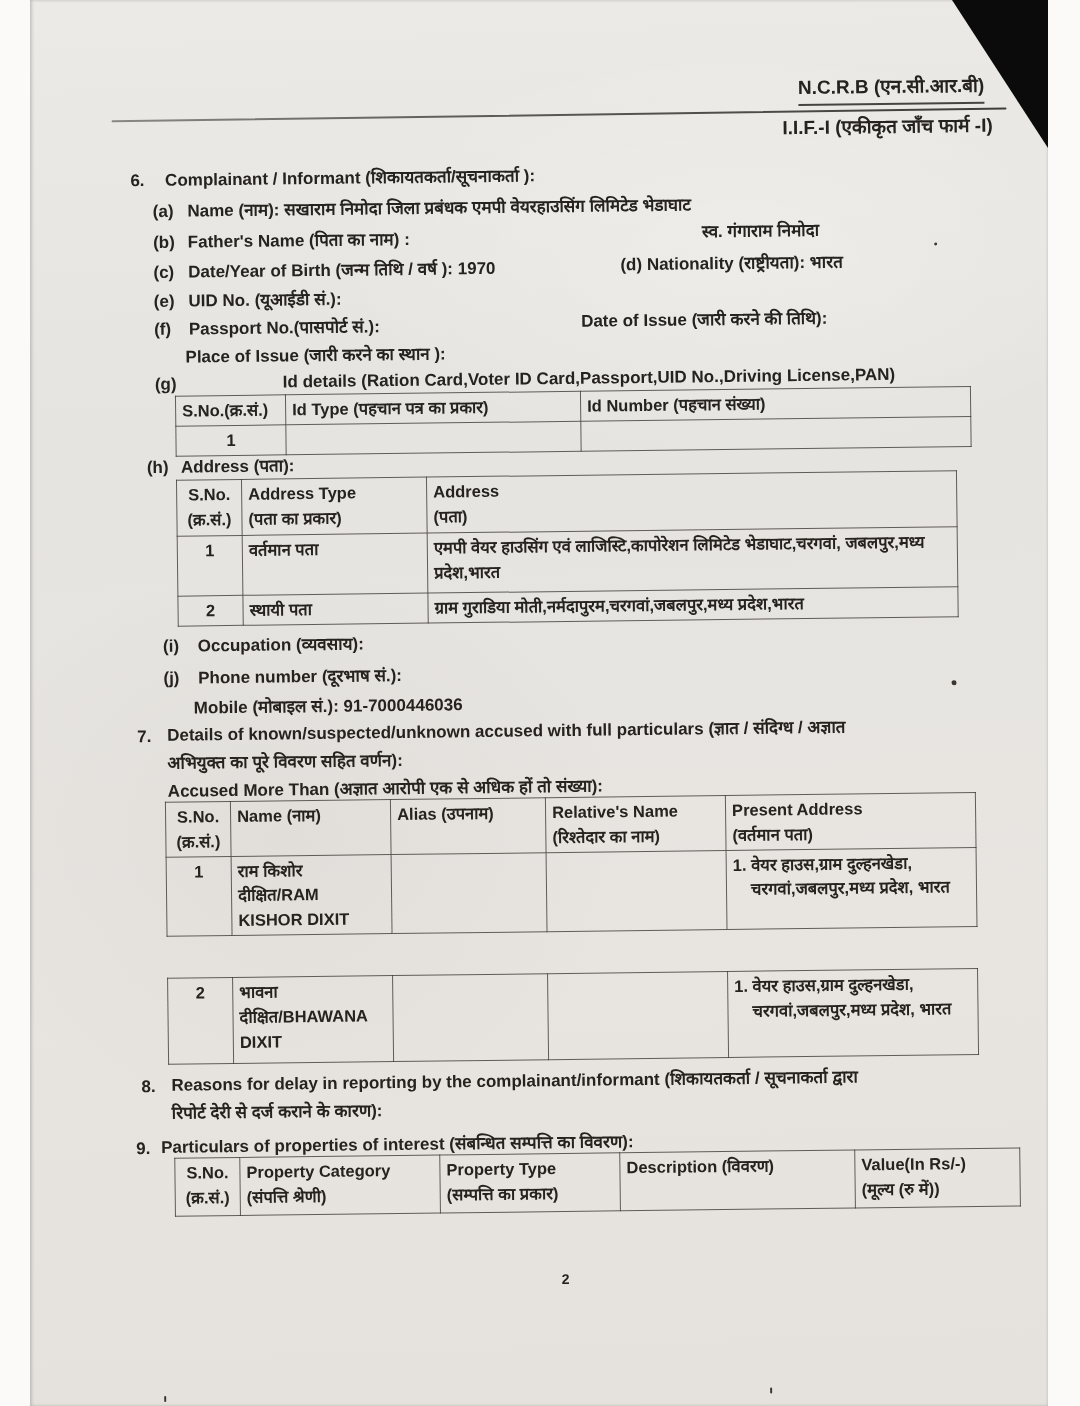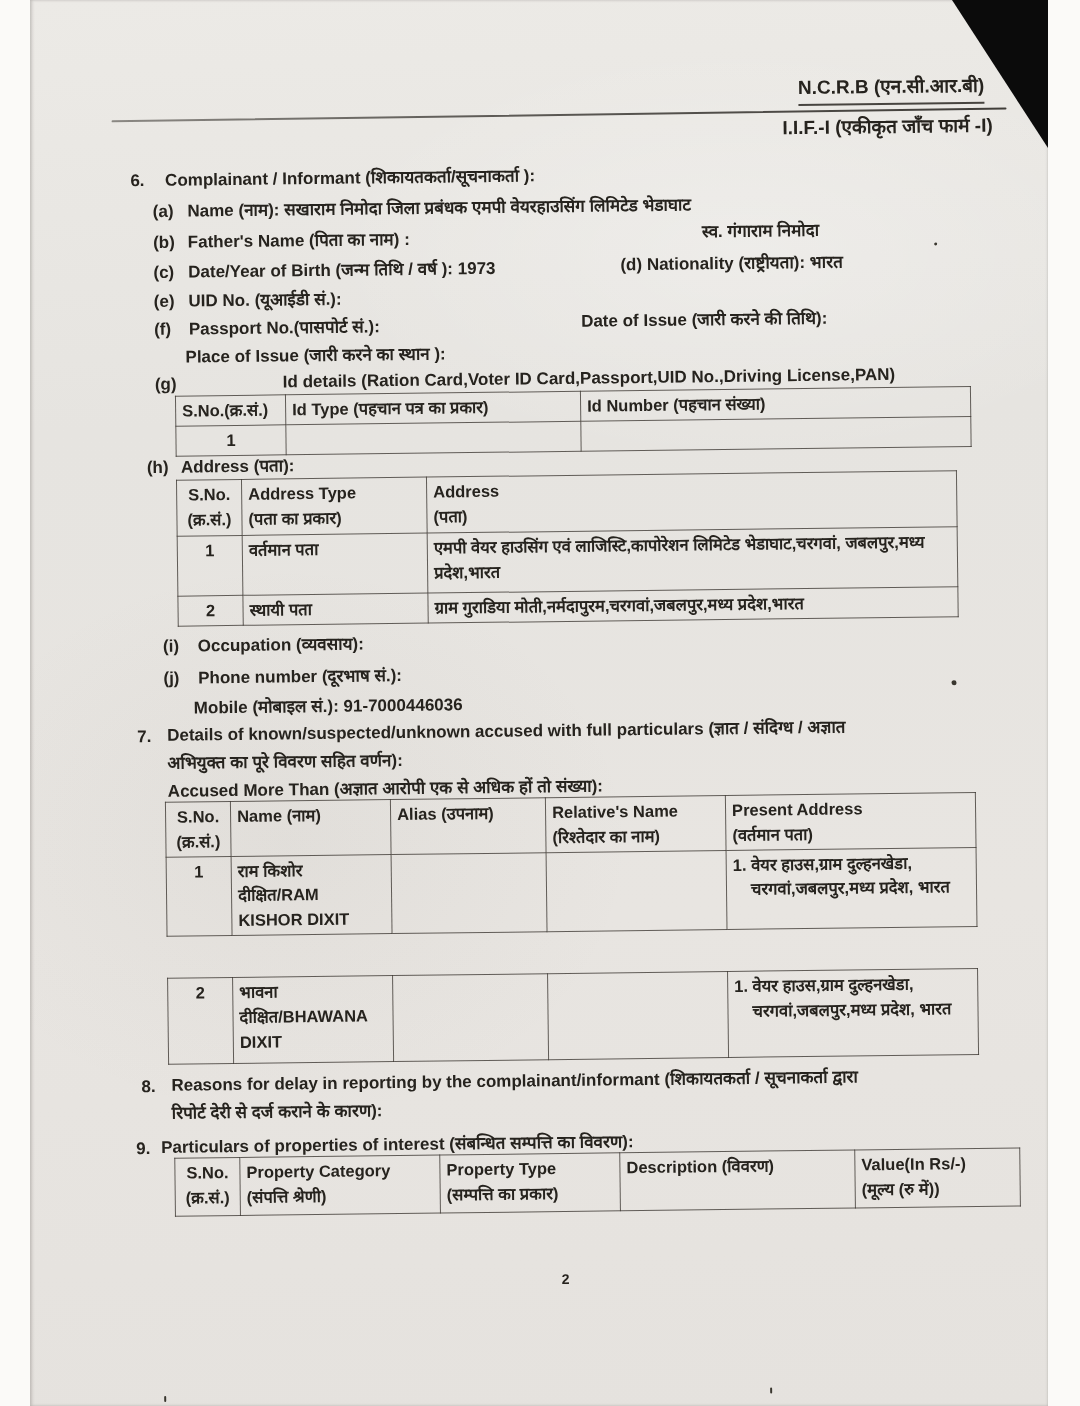--- a/index.html
+++ b/index.html
@@ -59,21 +59,21 @@
 
     <div class="abs" style="left:155px;top:230px;">
       <span class="marker">(b)</span>
       <span>Father's Name (पिता का नाम) :</span>
     </div>
     <div class="abs" style="left:676px;top:226px;margin-left:28px;">स्व. गंगाराम निमोदा</div>
 
     <div class="abs" style="left:155px;top:260px;">
       <span class="marker">(c)</span>
       <span>Date/Year of Birth (जन्म तिथि / वर्ष ):</span>
-      <span>1973</span>
+      <span>1970</span>
     </div>
     <div class="abs" style="left:622px;top:258px;">
       <span>(d) Nationality (राष्ट्रीयता):</span>
       <span>भारत</span>
     </div>
 
     <div class="abs" style="left:155px;top:289px;">
       <span class="marker">(e)</span>
       <span>UID No. (यूआईडी  सं.):</span>
     </div>

